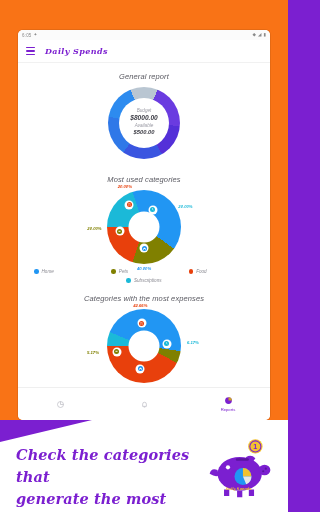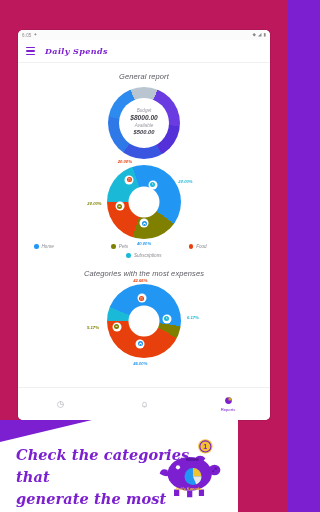--- a/index.html
+++ b/index.html
@@ -3,21 +3,21 @@
 <meta charset="utf-8">
 <style>
   html,body{margin:0;padding:0;}
   body{
     width:288px;height:512px;overflow:hidden;
     font-family:"Liberation Sans", sans-serif;
     background:#7B1FD0;
     position:relative;
   }
   
-  #page{position:absolute;inset:0;background:#be185d;}
+  #page{position:absolute;inset:0;background:#f97316;}
 
   
   #phone{
     position:absolute;left:18px;top:30px;width:252px;height:390px;
     background:#ffffff;border-radius:5px;overflow:hidden;
     box-shadow:0 0 0 1px rgba(0,0,0,.08);
   }
   
   #statusbar{
     height:10px;background:#fbfbfb;display:flex;align-items:center;
@@ -89,21 +89,21 @@
     border-top:1px solid #efefef;display:flex;align-items:center;
   }
   .nav-item{
     flex:1;display:flex;flex-direction:column;align-items:center;gap:2px;cursor:pointer;
   }
   .nav-item svg{width:9px;height:9px;}
   .nav-label{font-size:4.2px;color:#7B1FD0;}
 
   
   #banner{
-    position:absolute;left:0;bottom:0;width:238px;height:92px;background:#ffffff;
+    position:absolute;left:0;bottom:0;width:288px;height:92px;background:#ffffff;
     overflow:hidden;
   }
   #banner-wedge{
     position:absolute;left:0;top:0;width:92px;height:22px;
     background:#7B1FD0;
     clip-path:polygon(0 0,92px 0,0 22px);
   }
   #banner-text{
     position:absolute;left:16px;top:24px;width:190px;
     font-family:"DejaVu Serif", serif;font-style:italic;font-weight:700;
@@ -156,20 +156,21 @@
           <div class="hole" style="width:50px;height:50px;"></div>
         </div>
         <div class="center-text">
           <div class="ct-label">Budget</div>
           <div class="ct-value">$8000.00</div>
           <div class="ct-label">Available</div>
           <div class="ct-value" style="font-size:5.8px;">$500.00</div>
         </div>
       </div>
 
+      <div class="section-title" style="padding-top:16px;">Most used categories</div>
 
       <div class="donut-wrap" style="width:74px;height:74px;margin-top:6px;">
         <div class="donut" style="width:74px;height:74px;
             background:conic-gradient(from -90deg,
               #1BB9D8 0deg 72deg,
               #2196F3 72deg 216deg,
               #808000 216deg 288deg,
               #E8400C 288deg 360deg);">
           <div class="hole" style="width:31px;height:31px;"></div>
         </div>

